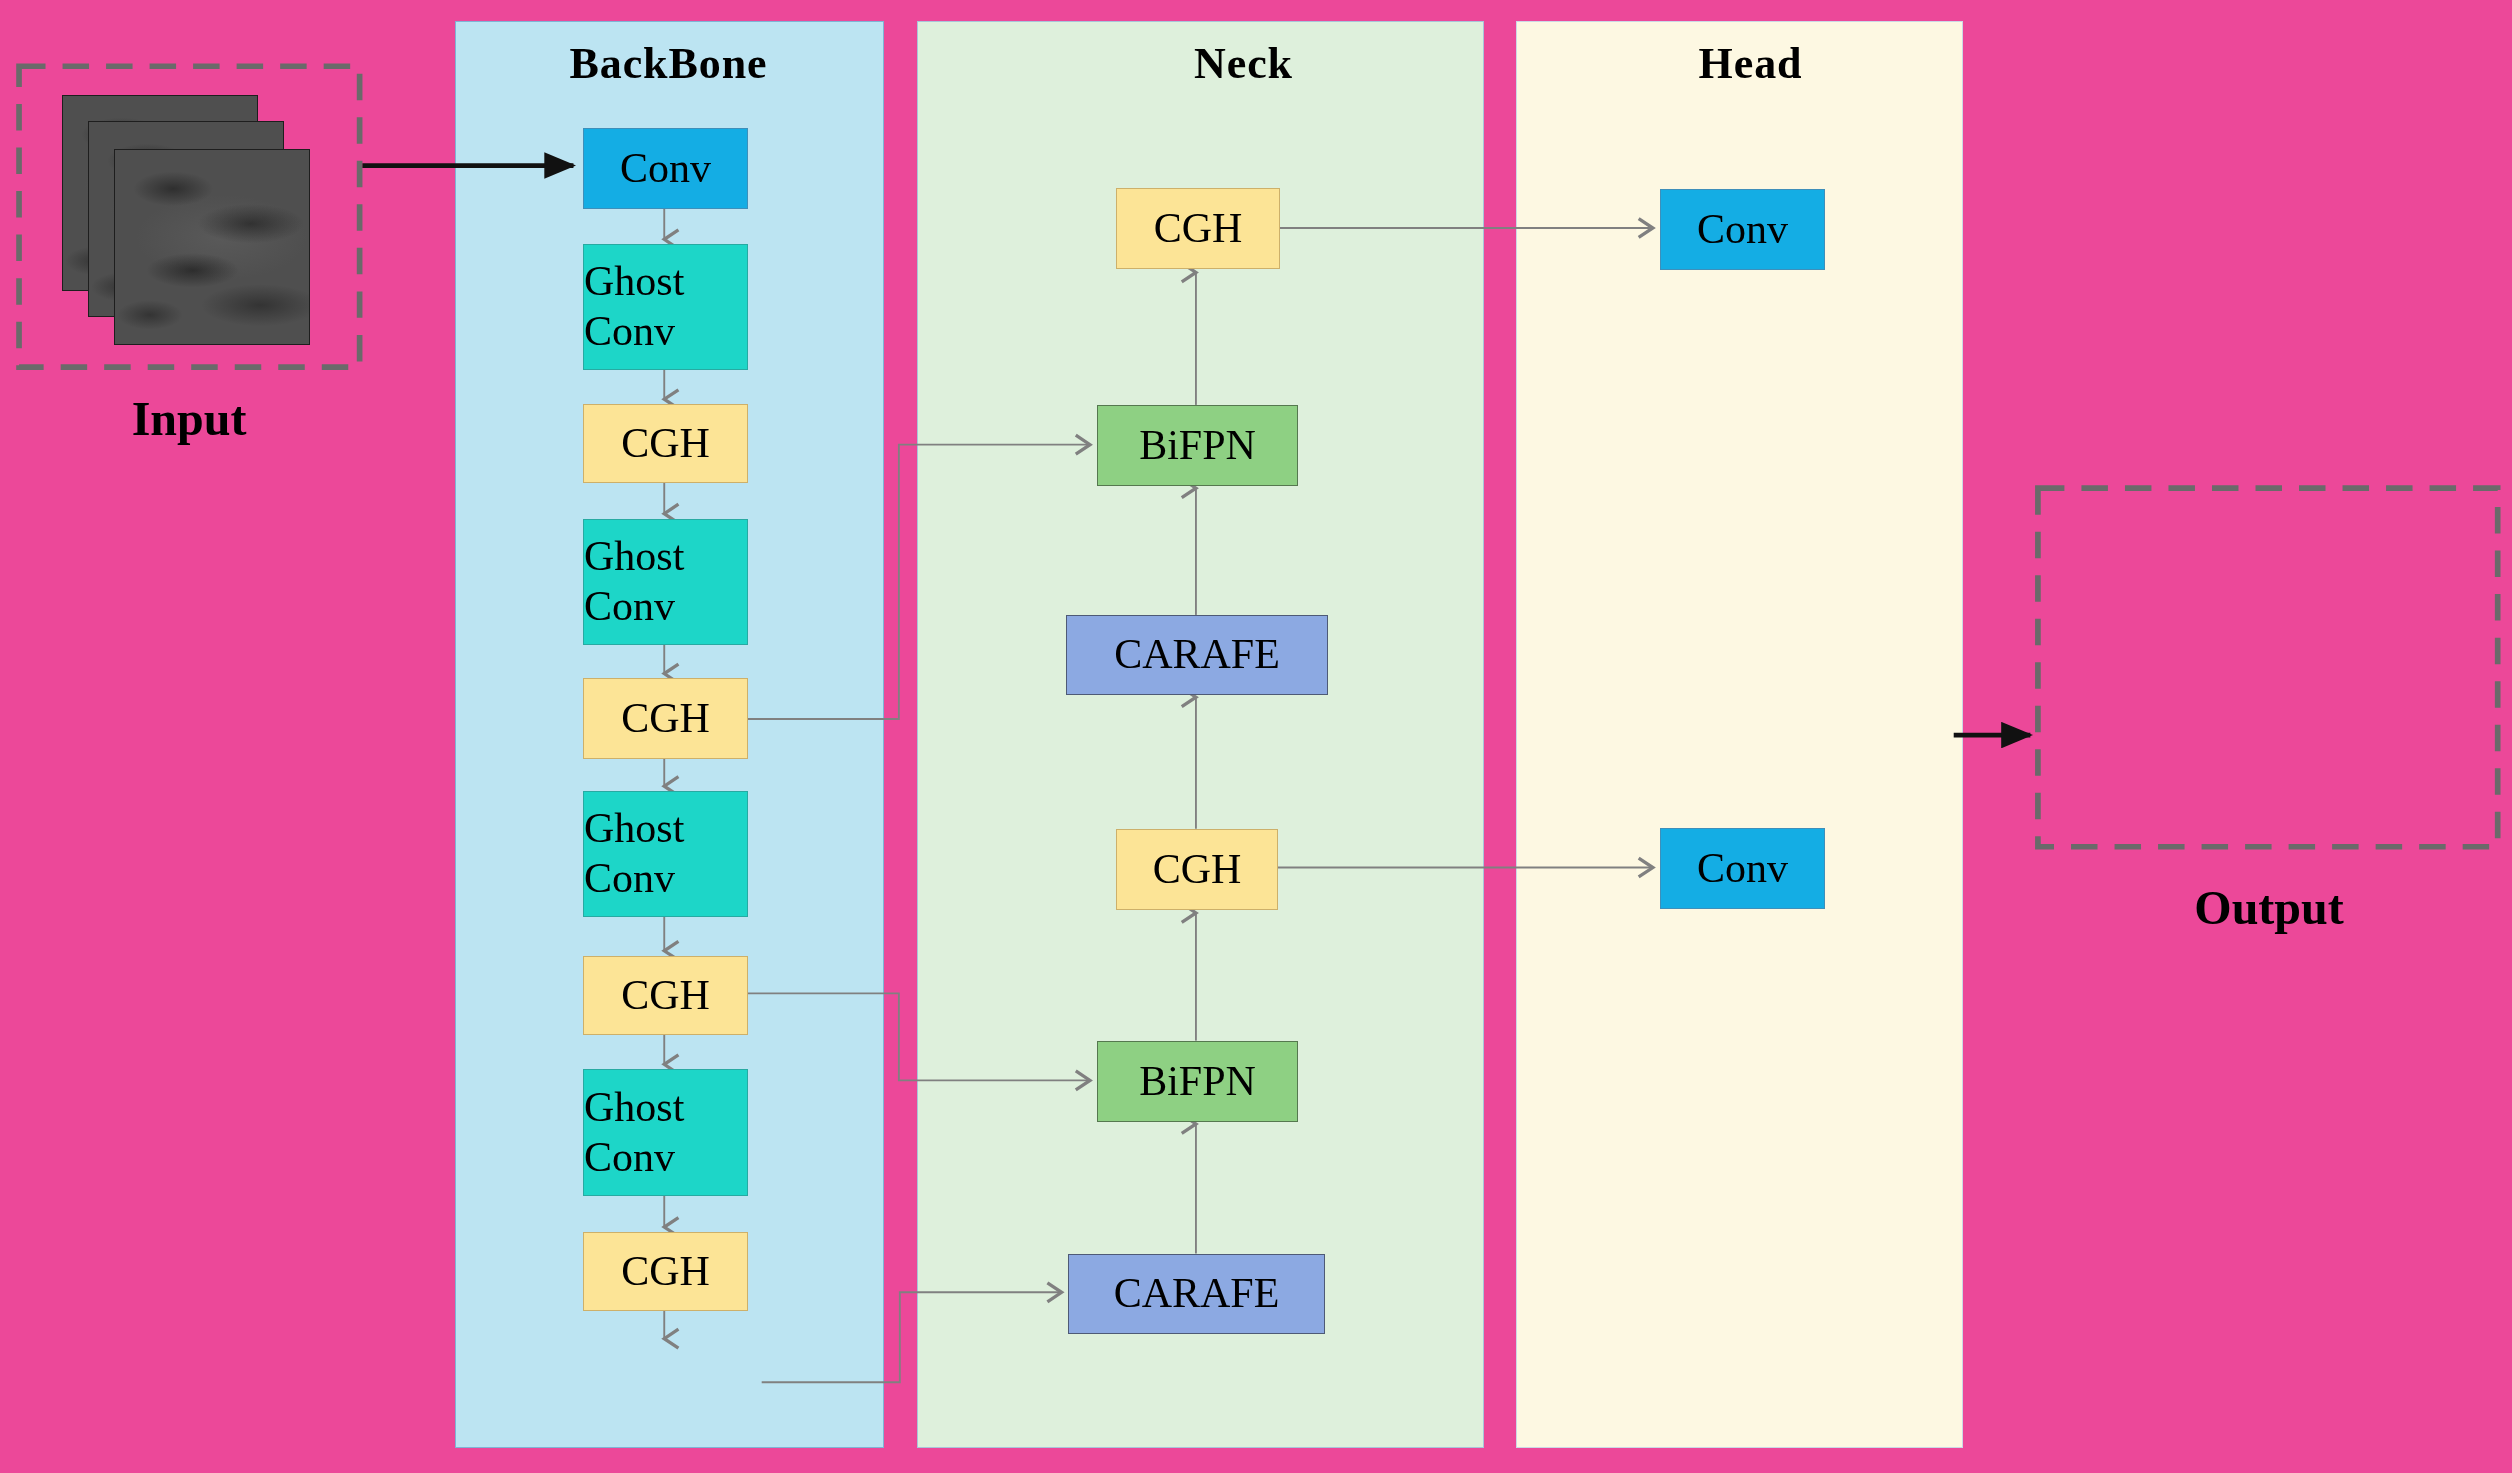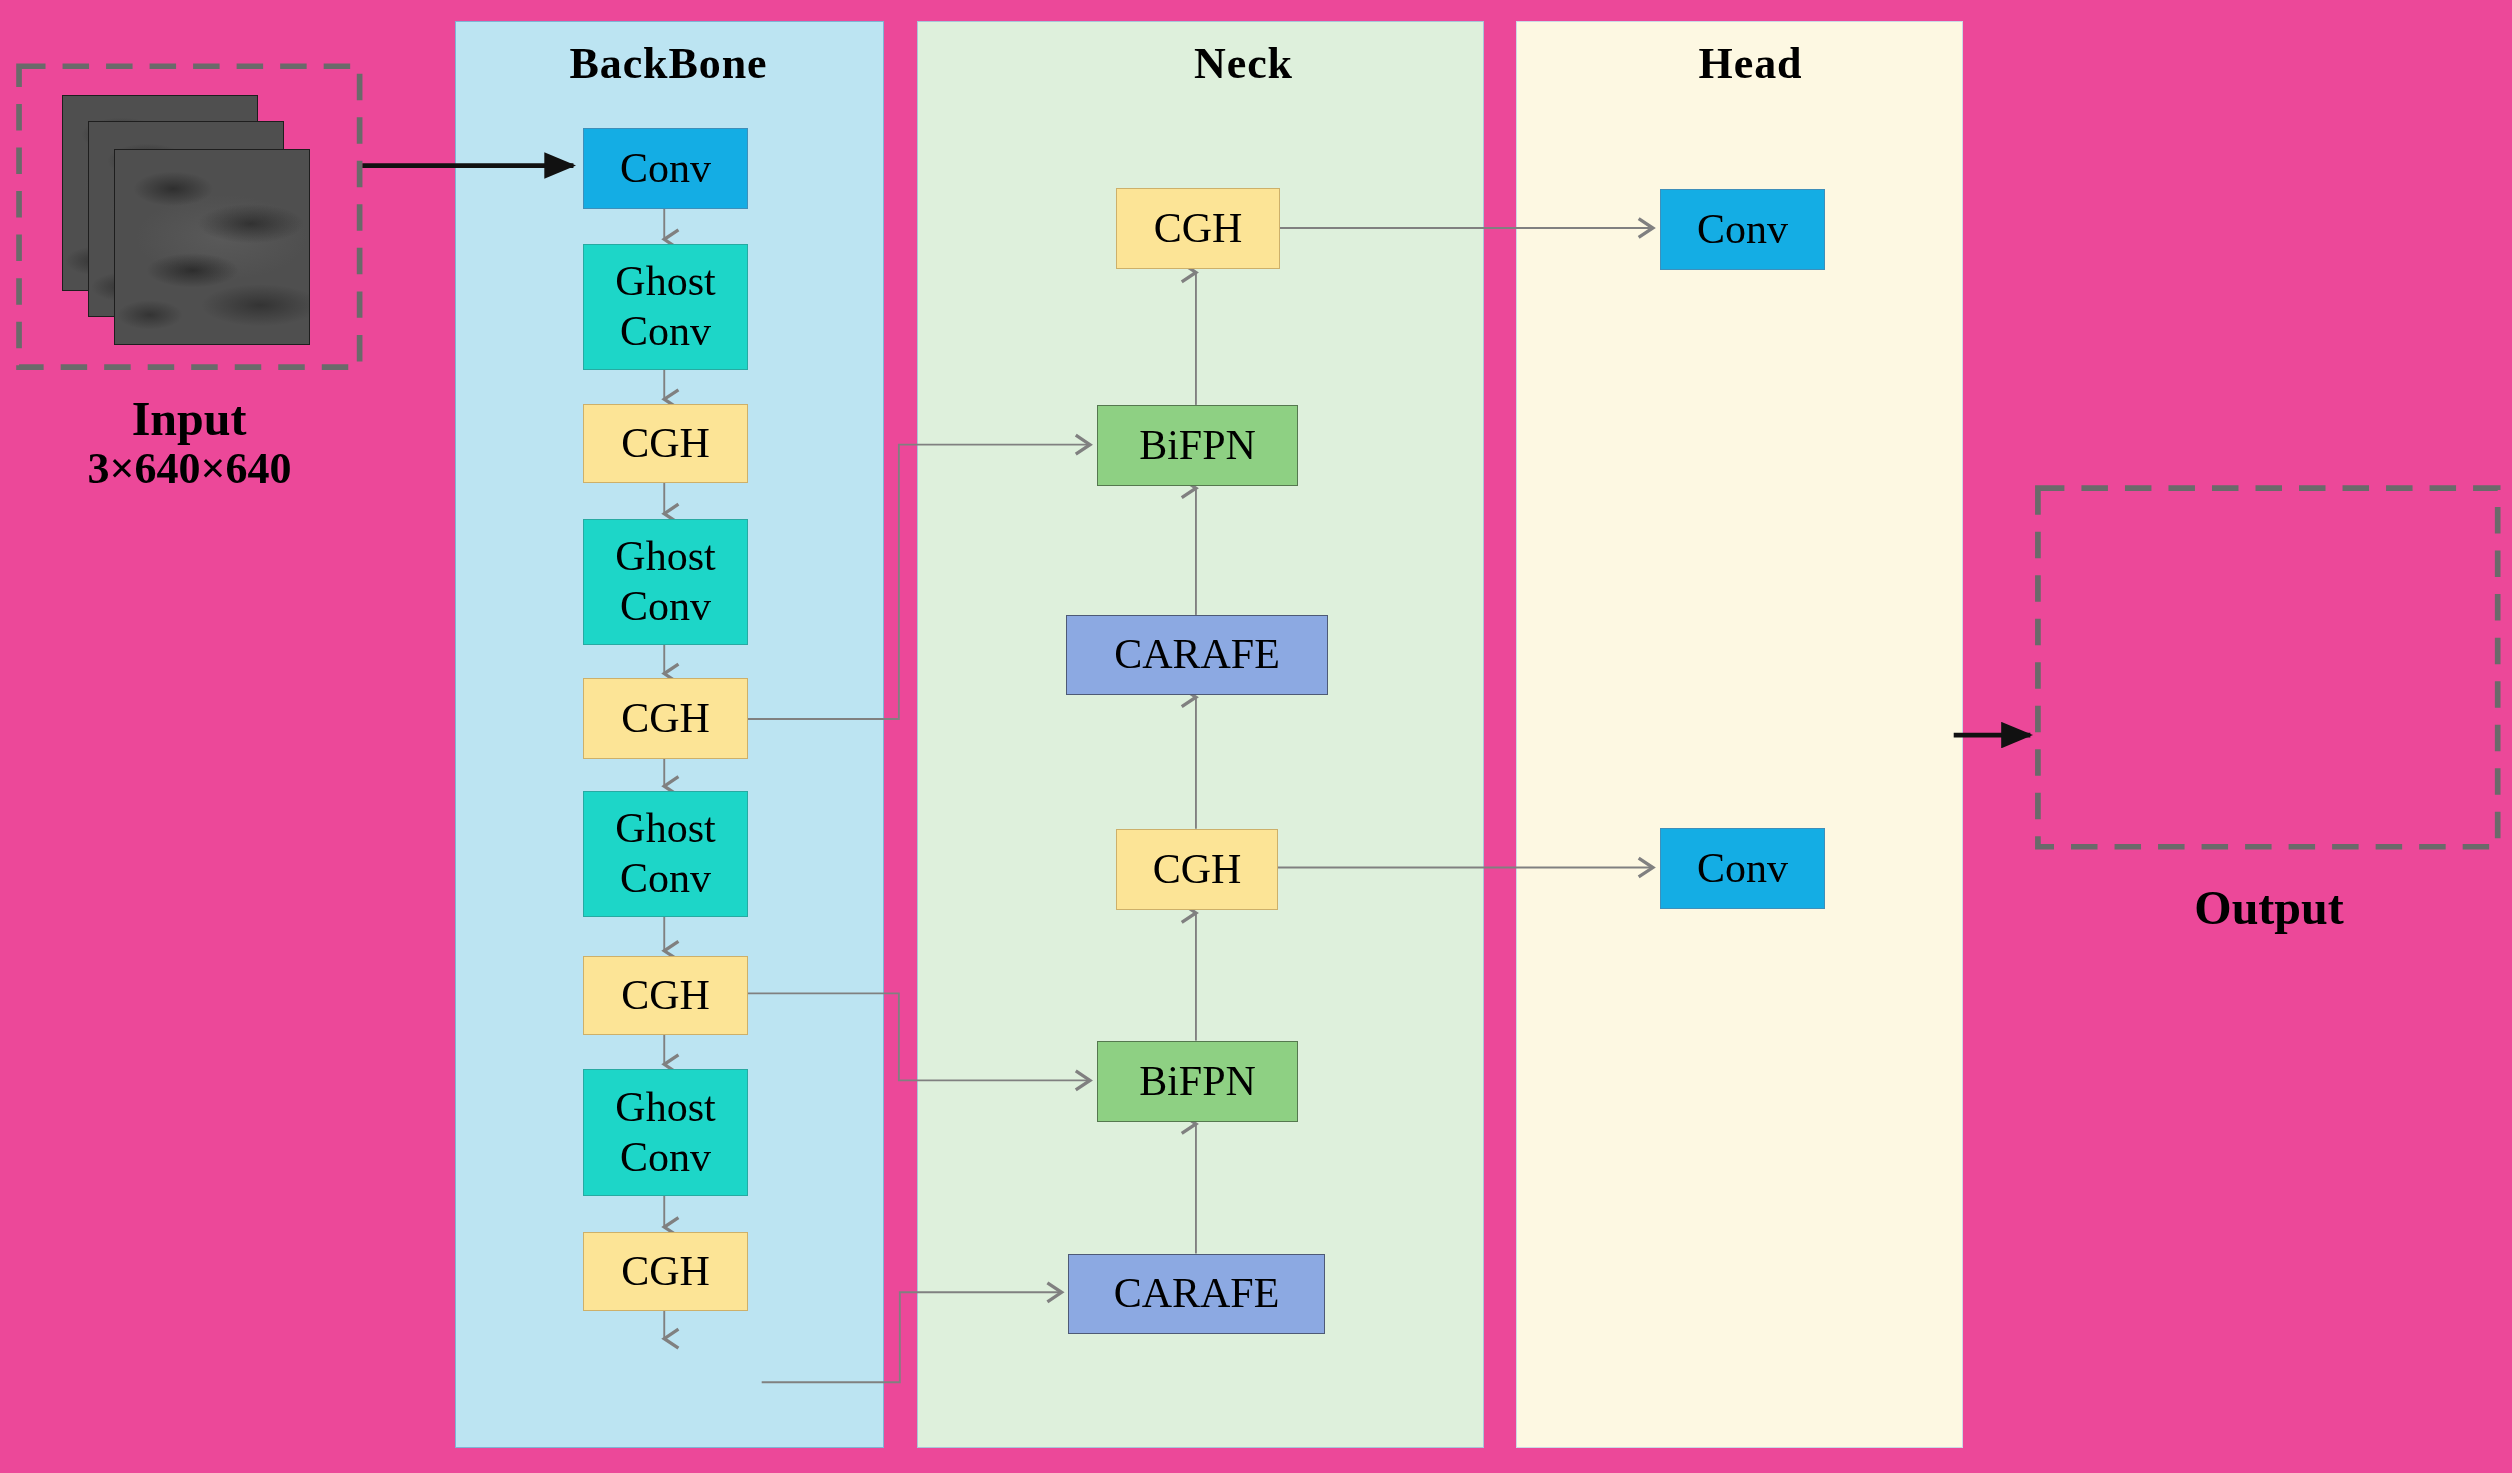--- a/index.html
+++ b/index.html
@@ -2,21 +2,21 @@
 <html style="font-size:15px"><head>
 <meta charset="utf-8">
 <style>
   html,body{margin:0;padding:0;background:#ffffff;}
   #canvas{position:relative;width:2512px;height:1473px;background:#ec4899;overflow:hidden;
           font-family:"Liberation Serif", serif;color:#000;}
   .panel{position:absolute;top:21px;height:1425px;border:1.9px solid;}
   .panel-title{position:absolute;top:38px;width:100%;text-align:center;
                font-size:44px;font-weight:bold;letter-spacing:0.9px;}
   .node{position:absolute;display:flex;align-items:center;justify-content:center;
-        text-align:center;font-size:42px;line-height:1.18;border:1.9px solid;}
+        text-align:left;font-size:42px;line-height:1.18;border:1.9px solid;}
   .caption{position:absolute;text-align:center;font-weight:bold;font-size:48px;}
   .sub-caption{position:absolute;text-align:center;font-weight:bold;font-size:44px;}
   .photo{position:absolute;border:1.9px solid #1e1e1e;
          background:
            radial-gradient(57px 24.6px at 30% 20%, rgba(20,20,20,.55), rgba(0,0,0,0) 70%),
            radial-gradient(76px 28px at 70% 38%, rgba(15,15,15,.5), rgba(0,0,0,0) 70%),
            radial-gradient(66px 24.6px at 40% 62%, rgba(10,10,10,.5), rgba(0,0,0,0) 70%),
            radial-gradient(85px 30px at 75% 80%, rgba(18,18,18,.45), rgba(0,0,0,0) 70%),
            radial-gradient(47px 21px at 18% 85%, rgba(25,25,25,.5), rgba(0,0,0,0) 70%),
            radial-gradient(114px 57px at 55% 45%, rgba(120,120,120,.25), rgba(0,0,0,0) 75%),
@@ -48,21 +48,20 @@
 
   <div class="panel-title" style="left:455px;width:427px;">BackBone</div>
   <div class="panel-title" style="left:917px;width:565px;margin-left:44px;">Neck</div>
   <div class="panel-title" style="left:1516px;width:445px;padding-left:12px;">Head</div>
 
   <div class="photo" style="left:62px;top:95px;width:194px;height:194px;"></div>
   <div class="photo" style="left:88px;top:121px;width:194px;height:194px;"></div>
   <div class="photo" style="left:114px;top:149px;width:194px;height:194px;"></div>
 
   <div class="caption" style="left:47px;top:391px;width:284px;">Input</div>
-  <div class="sub-caption" style="left:19px;top:443px;width:341px;">3×640×640</div>
 
   <div class="node" style="left:583px;top:128px;width:163px;height:79px;background:#14ade4;border-color:#3e8fba;">Conv</div>
   <div class="node" style="left:583px;top:244px;width:163px;height:124px;background:#1dd6c8;border-color:#27aaa2;">Ghost Conv</div>
   <div class="node" style="left:583px;top:404px;width:163px;height:77px;background:#fce496;border-color:#cdb06a;">CGH</div>
   <div class="node" style="left:583px;top:519px;width:163px;height:124px;background:#1dd6c8;border-color:#27aaa2;">Ghost Conv</div>
   <div class="node" style="left:583px;top:678px;width:163px;height:79px;background:#fce496;border-color:#cdb06a;">CGH</div>
   <div class="node" style="left:583px;top:791px;width:163px;height:124px;background:#1dd6c8;border-color:#27aaa2;">Ghost Conv</div>
   <div class="node" style="left:583px;top:956px;width:163px;height:77px;background:#fce496;border-color:#cdb06a;">CGH</div>
   <div class="node" style="left:583px;top:1069px;width:163px;height:125px;background:#1dd6c8;border-color:#27aaa2;">Ghost Conv</div>
   <div class="node" style="left:583px;top:1232px;width:163px;height:77px;background:#fce496;border-color:#cdb06a;">CGH</div>

